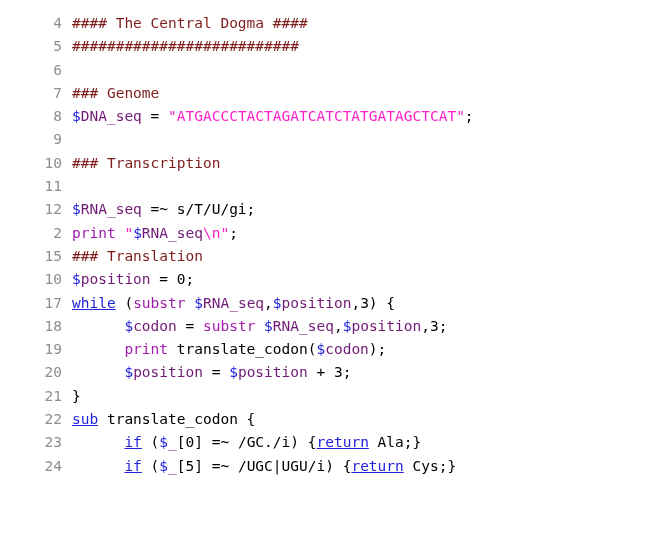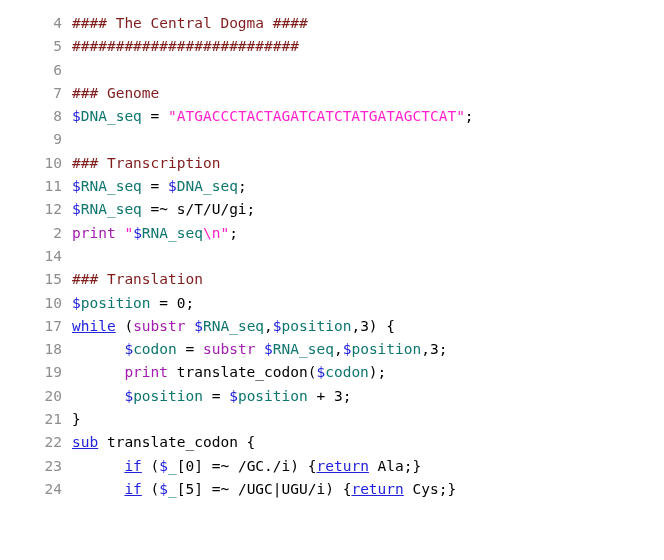--- a/index.html
+++ b/index.html
@@ -41,43 +41,42 @@
     padding-right: 0px;
   }
   .code {
     padding-left: 10px;
     white-space: pre;
     font-family: "DejaVu Sans Mono", "Liberation Mono", monospace;
     font-size: 14.5px;
     color: #000000;
   }
   .tok-comment  { color: #7f1d1d; }
-  .tok-var      { color: #0f766e; }
+  .tok-var      { color: #701a75; }
   .tok-sigil    { color: #2222dd; }
   .tok-string   { color: #ff22cc; }
   .tok-func     { color: #a21caf; }
   .tok-keyword  { color: #2222dd; text-decoration: underline; text-align: center; }
   .tok-plain    { color: #000000; }
 </style>
 </head>
 <body>
 
 <div id="editor">
   <div id="code-lines">
       <div class="code-line"><span class="gutter">4</span><span class="code"><span class="tok-comment">#### The Central Dogma ####</span></span></div>
       <div class="code-line"><span class="gutter">5</span><span class="code"><span class="tok-comment">##########################</span></span></div>
       <div class="code-line"><span class="gutter">6</span><span class="code"></span></div>
       <div class="code-line"><span class="gutter">7</span><span class="code"><span class="tok-comment">### Genome</span></span></div>
       <div class="code-line"><span class="gutter">8</span><span class="code"><span class="tok-sigil">$</span><span class="tok-var">DNA_seq</span><span class="tok-plain"> = </span><span class="tok-string">"ATGACCCTACTAGATCATCTATGATAGCTCAT"</span><span class="tok-plain">;</span></span></div>
       <div class="code-line"><span class="gutter">9</span><span class="code"></span></div>
       <div class="code-line"><span class="gutter">10</span><span class="code"><span class="tok-comment">### Transcription</span></span></div>
-      <div class="code-line"><span class="gutter">11</span><span class="code"><span class="tok-sigil">$</span><span class="tok-var">RNA_seq</span><span class="tok-plain"> = </span><span class="tok-sigil">$</span><span class="tok-var">DNA_seq</span><span class="tok-plain">;</span></span></div>
+      <div class="code-line"><span class="gutter">11</span></div>
       <div class="code-line"><span class="gutter">12</span><span class="code"><span class="tok-sigil">$</span><span class="tok-var">RNA_seq</span><span class="tok-plain"> =~ s/T/U/gi;</span></span></div>
       <div class="code-line"><span class="gutter">2</span><span class="code"><span class="tok-func">print</span><span class="tok-plain"> </span><span class="tok-string">"</span><span class="tok-sigil">$</span><span class="tok-var">RNA_seq</span><span class="tok-string">\n"</span><span class="tok-plain">;</span></span></div>
-      <div class="code-line"><span class="gutter">14</span><span class="code"></span></div>
       <div class="code-line"><span class="gutter">15</span><span class="code"><span class="tok-comment">### Translation</span></span></div>
       <div class="code-line"><span class="gutter">10</span><span class="code"><span class="tok-sigil">$</span><span class="tok-var">position</span><span class="tok-plain"> = 0;</span></span></div>
       <div class="code-line"><span class="gutter">17</span><span class="code"><span class="tok-keyword">while</span><span class="tok-plain"> (</span><span class="tok-func">substr</span><span class="tok-plain"> </span><span class="tok-sigil">$</span><span class="tok-var">RNA_seq</span><span class="tok-plain">,</span><span class="tok-sigil">$</span><span class="tok-var">position</span><span class="tok-plain">,3) {</span></span></div>
       <div class="code-line"><span class="gutter">18</span><span class="code"><span class="tok-plain">      </span><span class="tok-sigil">$</span><span class="tok-var">codon</span><span class="tok-plain"> = </span><span class="tok-func">substr</span><span class="tok-plain"> </span><span class="tok-sigil">$</span><span class="tok-var">RNA_seq</span><span class="tok-plain">,</span><span class="tok-sigil">$</span><span class="tok-var">position</span><span class="tok-plain">,3;</span></span></div>
       <div class="code-line"><span class="gutter">19</span><span class="code"><span class="tok-plain">      </span><span class="tok-func">print</span><span class="tok-plain"> translate_codon(</span><span class="tok-sigil">$</span><span class="tok-var">codon</span><span class="tok-plain">);</span></span></div>
       <div class="code-line"><span class="gutter">20</span><span class="code"><span class="tok-plain">      </span><span class="tok-sigil">$</span><span class="tok-var">position</span><span class="tok-plain"> = </span><span class="tok-sigil">$</span><span class="tok-var">position</span><span class="tok-plain"> + 3;</span></span></div>
       <div class="code-line"><span class="gutter">21</span><span class="code"><span class="tok-plain">}</span></span></div>
       <div class="code-line"><span class="gutter">22</span><span class="code"><span class="tok-keyword">sub</span><span class="tok-plain"> translate_codon {</span></span></div>
       <div class="code-line"><span class="gutter">23</span><span class="code"><span class="tok-plain">      </span><span class="tok-keyword">if</span><span class="tok-plain"> (</span><span class="tok-sigil">$</span><span class="tok-var">_</span><span class="tok-plain">[0] =~ /GC./i) {</span><span class="tok-keyword">return</span><span class="tok-plain"> Ala;}</span></span></div>
       <div class="code-line"><span class="gutter">24</span><span class="code"><span class="tok-plain">      </span><span class="tok-keyword">if</span><span class="tok-plain"> (</span><span class="tok-sigil">$</span><span class="tok-var">_</span><span class="tok-plain">[5] =~ /UGC|UGU/i) {</span><span class="tok-keyword">return</span><span class="tok-plain"> Cys;}</span></span></div>

